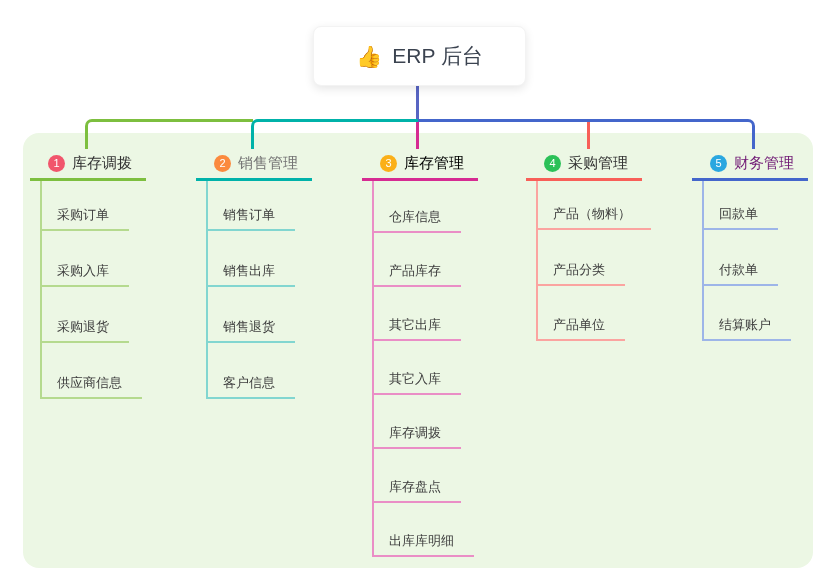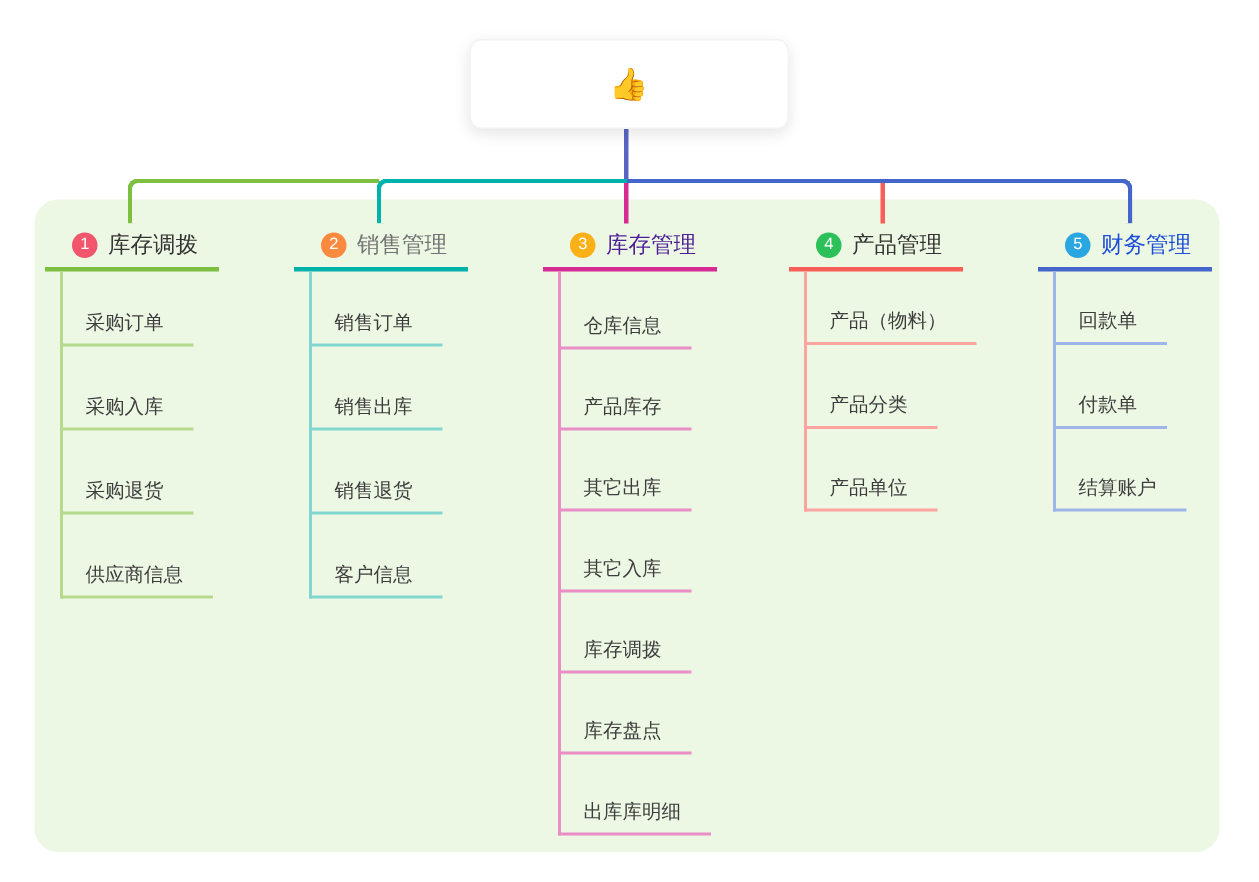--- a/index.html
+++ b/index.html
@@ -41,20 +41,21 @@
   }
 </style>
 </head>
 <body>
 
 <div id="stage">
   <div id="panel" style="background: rgb(236, 247, 228);"></div>
 
   <div id="root-node" style="color: rgb(59, 67, 80);">
     <span class="emoji">👍</span>
+    <span>ERP 后台</span>
   </div>
 
   <div id="connectors">
       <div class="conn stub" style="left: 416px; top: 84px; width: 3px; height: 38px; background: rgb(88, 101, 195);"></div>
       <div class="conn elbowL" style="left: 85px; top: 119px; width: 168px; height: 30px; border-color: rgb(125, 191, 63);"></div>
       <div class="conn elbowL" style="left: 251px; top: 119px; width: 167px; height: 30px; border-color: rgb(0, 178, 169);"></div>
       <div class="conn elbowR" style="left: 418px; top: 119px; width: 337px; height: 30px; border-color: rgb(68, 102, 203);"></div>
       <div class="conn drop" style="left: 416px; top: 122px; width: 3px; height: 27px; background: rgb(214, 43, 146);"></div>
       <div class="conn drop" style="left: 587px; top: 122px; width: 3px; height: 27px; background: rgb(248, 95, 88);"></div>
     </div>
@@ -62,24 +63,24 @@
       <div class="branch" style="left: 30px;"><div class="branch-head" style="border-bottom-color: rgb(125, 191, 63);">
           <span class="badge" style="background: rgb(241, 86, 108);">1</span>
           <span class="branch-label" style="color: rgb(51, 51, 51);">库存调拨</span>
         </div><div class="trunk" style="background: rgb(181, 218, 142); top: 33px; height: 218px;"></div><div class="leaf" style="top: 53px; border-bottom-color: rgb(181, 218, 142); color: rgb(61, 61, 61);">采购订单</div><div class="leaf" style="top: 109px; border-bottom-color: rgb(181, 218, 142); color: rgb(61, 61, 61);">采购入库</div><div class="leaf" style="top: 165px; border-bottom-color: rgb(181, 218, 142); color: rgb(61, 61, 61);">采购退货</div><div class="leaf" style="top: 221px; border-bottom-color: rgb(181, 218, 142); color: rgb(61, 61, 61);">供应商信息</div></div>
       <div class="branch" style="left: 196px;"><div class="branch-head" style="border-bottom-color: rgb(0, 178, 169);">
           <span class="badge" style="background: rgb(251, 138, 62);">2</span>
           <span class="branch-label" style="color: #737373;">销售管理</span>
         </div><div class="trunk" style="background: rgb(130, 214, 208); top: 33px; height: 218px;"></div><div class="leaf" style="top: 53px; border-bottom-color: rgb(130, 214, 208); color: rgb(61, 61, 61);">销售订单</div><div class="leaf" style="top: 109px; border-bottom-color: rgb(130, 214, 208); color: rgb(61, 61, 61);">销售出库</div><div class="leaf" style="top: 165px; border-bottom-color: rgb(130, 214, 208); color: rgb(61, 61, 61);">销售退货</div><div class="leaf" style="top: 221px; border-bottom-color: rgb(130, 214, 208); color: rgb(61, 61, 61);">客户信息</div></div>
       <div class="branch" style="left: 362px;"><div class="branch-head" style="border-bottom-color: rgb(214, 43, 146);">
           <span class="badge" style="background: rgb(251, 176, 24);">3</span>
-          <span class="branch-label" style="color: #4c1d95;">库存管理</span>
+          <span class="branch-label" style="color: #000000;">库存管理</span>
         </div><div class="trunk" style="background: rgb(234, 142, 198); top: 33px; height: 376px;"></div><div class="leaf" style="top: 55px; border-bottom-color: rgb(234, 142, 198); color: rgb(61, 61, 61);">仓库信息</div><div class="leaf" style="top: 109px; border-bottom-color: rgb(234, 142, 198); color: rgb(61, 61, 61);">产品库存</div><div class="leaf" style="top: 163px; border-bottom-color: rgb(234, 142, 198); color: rgb(61, 61, 61);">其它出库</div><div class="leaf" style="top: 217px; border-bottom-color: rgb(234, 142, 198); color: rgb(61, 61, 61);">其它入库</div><div class="leaf" style="top: 271px; border-bottom-color: rgb(234, 142, 198); color: rgb(61, 61, 61);">库存调拨</div><div class="leaf" style="top: 325px; border-bottom-color: rgb(234, 142, 198); color: rgb(61, 61, 61);">库存盘点</div><div class="leaf" style="top: 379px; border-bottom-color: rgb(234, 142, 198); color: rgb(61, 61, 61);">出库库明细</div></div>
       <div class="branch" style="left: 526px;"><div class="branch-head" style="border-bottom-color: rgb(248, 95, 88);">
           <span class="badge" style="background: rgb(43, 193, 88);">4</span>
-          <span class="branch-label" style="color: rgb(51, 51, 51);">产品管理</span>
+          <span class="branch-label" style="color: rgb(51, 51, 51);">采购管理</span>
         </div><div class="trunk" style="background: rgb(251, 164, 160); top: 33px; height: 160px;"></div><div class="leaf" style="top: 52px; border-bottom-color: rgb(251, 164, 160); color: rgb(61, 61, 61);">产品（物料）</div><div class="leaf" style="top: 107.5px; border-bottom-color: rgb(251, 164, 160); color: rgb(61, 61, 61);">产品分类</div><div class="leaf" style="top: 163px; border-bottom-color: rgb(251, 164, 160); color: rgb(61, 61, 61);">产品单位</div></div>
       <div class="branch" style="left: 692px;"><div class="branch-head" style="border-bottom-color: rgb(68, 102, 203);">
           <span class="badge" style="background: rgb(42, 167, 224);">5</span>
-          <span class="branch-label" style="color: #1d4ed8;">财务管理</span>
+          <span class="branch-label" style="color: #701a75;">财务管理</span>
         </div><div class="trunk" style="background: rgb(157, 181, 232); top: 33px; height: 160px;"></div><div class="leaf" style="top: 52px; border-bottom-color: rgb(157, 181, 232); color: rgb(61, 61, 61);">回款单</div><div class="leaf" style="top: 107.5px; border-bottom-color: rgb(157, 181, 232); color: rgb(61, 61, 61);">付款单</div><div class="leaf" style="top: 163px; border-bottom-color: rgb(157, 181, 232); color: rgb(61, 61, 61);">结算账户</div></div>
     </div>
 </div>
 
 </body></html>

